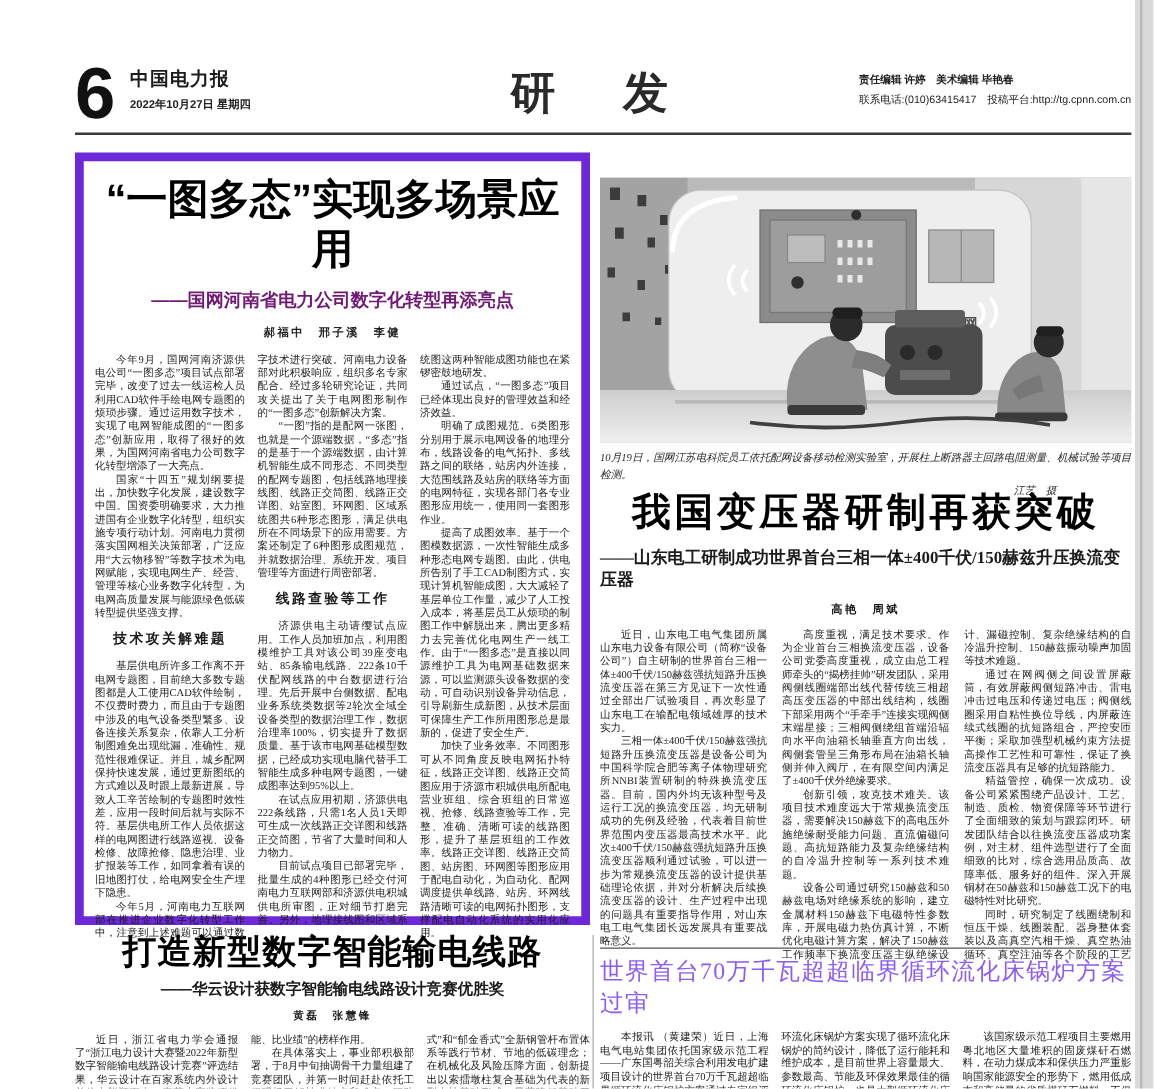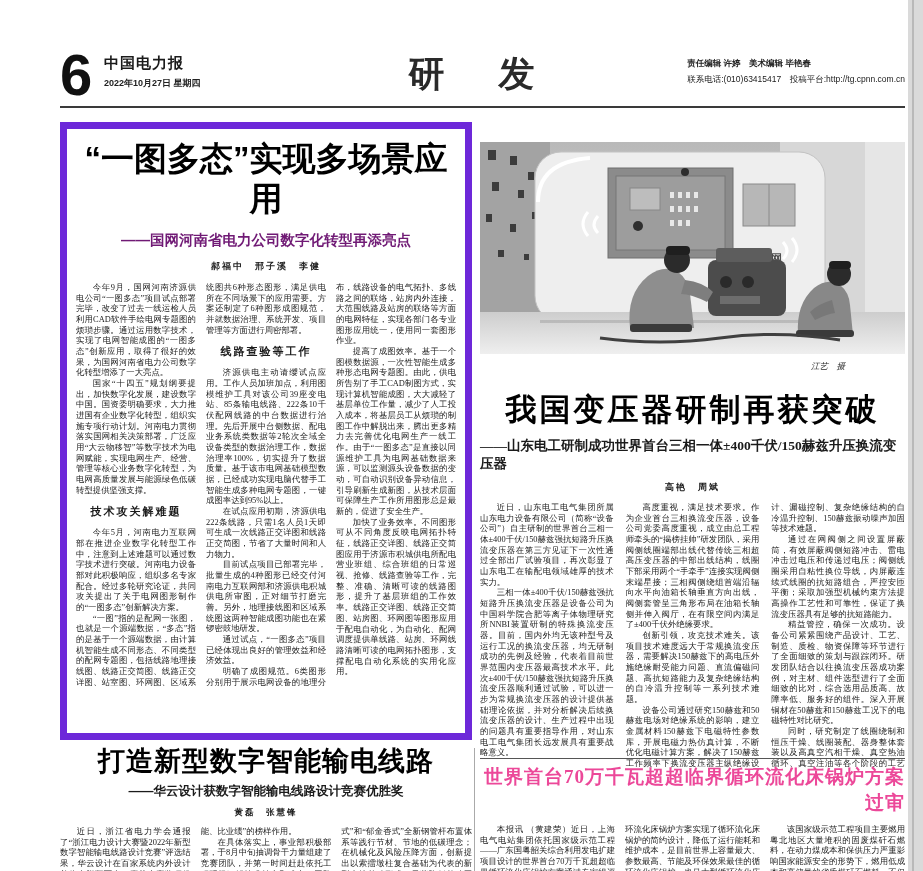--- a/index.html
+++ b/index.html
@@ -67,21 +67,21 @@
   .a2-authors { text-align:center; font-family:"Liberation Sans","DejaVu Sans",sans-serif;
         font-weight:bold; font-size:9px; letter-spacing:2px; margin-top:8px; }
   .a2-body { margin-top:9px; height:276px; overflow:hidden; column-count:3; column-gap:12px;
         font-size:8.4px; line-height:1.27; text-align:justify; }
   .a2-body p { margin:0; text-indent:2em; }
 
   .r-rule { position:absolute; left:480px; top:758px; width:425px; height:1px; background:#555; }
   .v-rule { position:absolute; left:474px; top:748px; width:1px; height:123px; background:#aaa; }
 
   .a4 { position:absolute; left:480px; top:764px; width:425px; height:107px; overflow:hidden; }
-  .a4-title { text-align:right; font-weight:700; font-size:19px; letter-spacing:1px; color:#ec4899; }
+  .a4-title { text-align:left; font-weight:400; font-size:19px; letter-spacing:1px; color:#8b5cf6; }
   .a4 .cols3 { margin-top:9px; }
 </style>
 </head>
 <body>
 
 <div class="page">
 
   <div class="hdr">
     <div class="pageno">6</div>
     <div class="mast">
@@ -100,20 +100,21 @@
   <div class="hdr-rule"></div>
 
   <div class="a1">
     <div class="a1-title">“一图多态”实现多场景应用</div>
     <div class="a1-sub">——国网河南省电力公司数字化转型再添亮点</div>
     <div class="a1-authors">郝福中　邢子溪　李健</div>
     <div class="a1-body">
       <p>今年9月，国网河南济源供电公司“一图多态”项目试点部署完毕，改变了过去一线运检人员利用CAD软件手绘电网专题图的烦琐步骤。通过运用数字技术，实现了电网智能成图的“一图多态”创新应用，取得了很好的效果，为国网河南省电力公司数字化转型增添了一大亮点。</p>
       <p>国家“十四五”规划纲要提出，加快数字化发展，建设数字中国。国资委明确要求，大力推进国有企业数字化转型，组织实施专项行动计划。河南电力贯彻落实国网相关决策部署，广泛应用“大云物移智”等数字技术为电网赋能，实现电网生产、经营、管理等核心业务数字化转型，为电网高质量发展与能源绿色低碳转型提供坚强支撑。</p>
       <p class="sec-h">技术攻关解难题</p>
+      <p>基层供电所许多工作离不开电网专题图，目前绝大多数专题图都是人工使用CAD软件绘制，不仅费时费力，而且由于专题图中涉及的电气设备类型繁多、设备连接关系复杂，依靠人工分析制图难免出现纰漏，准确性、规范性很难保证。并且，城乡配网保持快速发展，通过更新图纸的方式难以及时跟上最新进展，导致人工辛苦绘制的专题图时效性差，应用一段时间后就与实际不符。基层供电所工作人员依据这样的电网图进行线路巡视、设备检修、故障抢修、隐患治理、业扩报装等工作，如同拿着有误的旧地图打仗，给电网安全生产埋下隐患。</p>
       <p>今年5月，河南电力互联网部在推进企业数字化转型工作中，注意到上述难题可以通过数字技术进行突破。河南电力设备部对此积极响应，组织多名专家配合。经过多轮研究论证，共同攻关提出了关于电网图形制作的“一图多态”创新解决方案。</p>
       <p>“一图”指的是配网一张图，也就是一个源端数据，“多态”指的是基于一个源端数据，由计算机智能生成不同形态、不同类型的配网专题图，包括线路地理接线图、线路正交简图、线路正交详图、站室图、环网图、区域系统图共6种形态图形，满足供电所在不同场景下的应用需要。方案还制定了6种图形成图规范，并就数据治理、系统开发、项目管理等方面进行周密部署。</p>
       <p class="sec-h">线路查验等工作</p>
       <p>济源供电主动请缨试点应用。工作人员加班加点，利用图模维护工具对该公司39座变电站、85条输电线路、222条10千伏配网线路的中台数据进行治理。先后开展中台侧数据、配电业务系统类数据等2轮次全域全设备类型的数据治理工作，数据治理率100%，切实提升了数据质量。基于该市电网基础模型数据，已经成功实现电脑代替手工智能生成多种电网专题图，一键成图率达到95%以上。</p>
       <p>在试点应用初期，济源供电222条线路，只需1名人员1天即可生成一次线路正交详图和线路正交简图，节省了大量时间和人力物力。</p>
       <p>目前试点项目已部署完毕，批量生成的4种图形已经交付河南电力互联网部和济源供电积城供电所审图，正对细节打磨完善。另外，地理接线图和区域系统图这两种智能成图功能也在紧锣密鼓地研发。</p>
       <p>通过试点，“一图多态”项目已经体现出良好的管理效益和经济效益。</p>
       <p>明确了成图规范。6类图形分别用于展示电网设备的地理分布，线路设备的电气拓扑、多线路之间的联络，站房内外连接，大范围线路及站房的联络等方面的电网特征，实现各部门各专业图形应用统一，使用同一套图形作业。</p>
       <p>提高了成图效率。基于一个图模数据源，一次性智能生成多种形态电网专题图。由此，供电所告别了手工CAD制图方式，实现计算机智能成图，大大减轻了基层单位工作量，减少了人工投入成本，将基层员工从烦琐的制图工作中解脱出来，腾出更多精力去完善优化电网生产一线工作。由于“一图多态”是直接以同源维护工具为电网基础数据来源，可以监测源头设备数据的变动，可自动识别设备异动信息，引导刷新生成新图，从技术层面可保障生产工作所用图形总是最新的，促进了安全生产。</p>
       <p>加快了业务效率。不同图形可从不同角度反映电网拓扑特征，线路正交详图、线路正交简图应用于济源市积城供电所配电营业班组、综合班组的日常巡视、抢修、线路查验等工作，完整、准确、清晰可读的线路图形，提升了基层班组的工作效率。线路正交详图、线路正交简图、站房图、环网图等图形应用于配电自动化，为自动化、配网调度提供单线路、站房、环网线路清晰可读的电网拓扑图形，支撑配电自动化系统的实用化应用。</p>
@@ -209,20 +210,21 @@
         <circle cx="359" cy="132" r="12" fill="#2b2b2b"></circle>
         <rect x="349" y="119" width="22" height="8" rx="4" fill="#1f1f1f"></rect>
         <path d="M352 158 q-14 4 -22 12 l5 8 q12 -6 20 -7 z" fill="#787878"></path>
         <rect x="316" y="188" width="58" height="7" rx="3" fill="#3a3a3a"></rect>
       </g>
 
       <path d="M120 196 q60 8 120 0 t120 2" fill="none" stroke="#3f3f3f" stroke-width="3"></path>
     </svg>
   </div>
   <div class="caption">
+    <div>10月19日，国网江苏电科院员工依托配网设备移动检测实验室，开展柱上断路器主回路电阻测量、机械试验等项目检测。</div>
     <div class="credit">江艺　摄</div>
   </div>
 
   <div class="a2">
     <div class="a2-title">我国变压器研制再获突破</div>
     <div class="a2-sub">——山东电工研制成功世界首台三相一体±400千伏/150赫兹升压换流变压器</div>
     <div class="a2-authors">高艳　周斌</div>
     <div class="a2-body">
       <p>近日，山东电工电气集团所属山东电力设备有限公司（简称“设备公司”）自主研制的世界首台三相一体±400千伏/150赫兹强抗短路升压换流变压器在第三方见证下一次性通过全部出厂试验项目，再次彰显了山东电工在输配电领域雄厚的技术实力。</p>
       <p>三相一体±400千伏/150赫兹强抗短路升压换流变压器是设备公司为中国科学院合肥等离子体物理研究所NNBI装置研制的特殊换流变压器。目前，国内外均无该种型号及运行工况的换流变压器，均无研制成功的先例及经验，代表着目前世界范围内变压器最高技术水平。此次±400千伏/150赫兹强抗短路升压换流变压器顺利通过试验，可以进一步为常规换流变压器的设计提供基础理论依据，并对分析解决后续换流变压器的设计、生产过程中出现的问题具有重要指导作用，对山东电工电气集团长远发展具有重要战略意义。</p>

